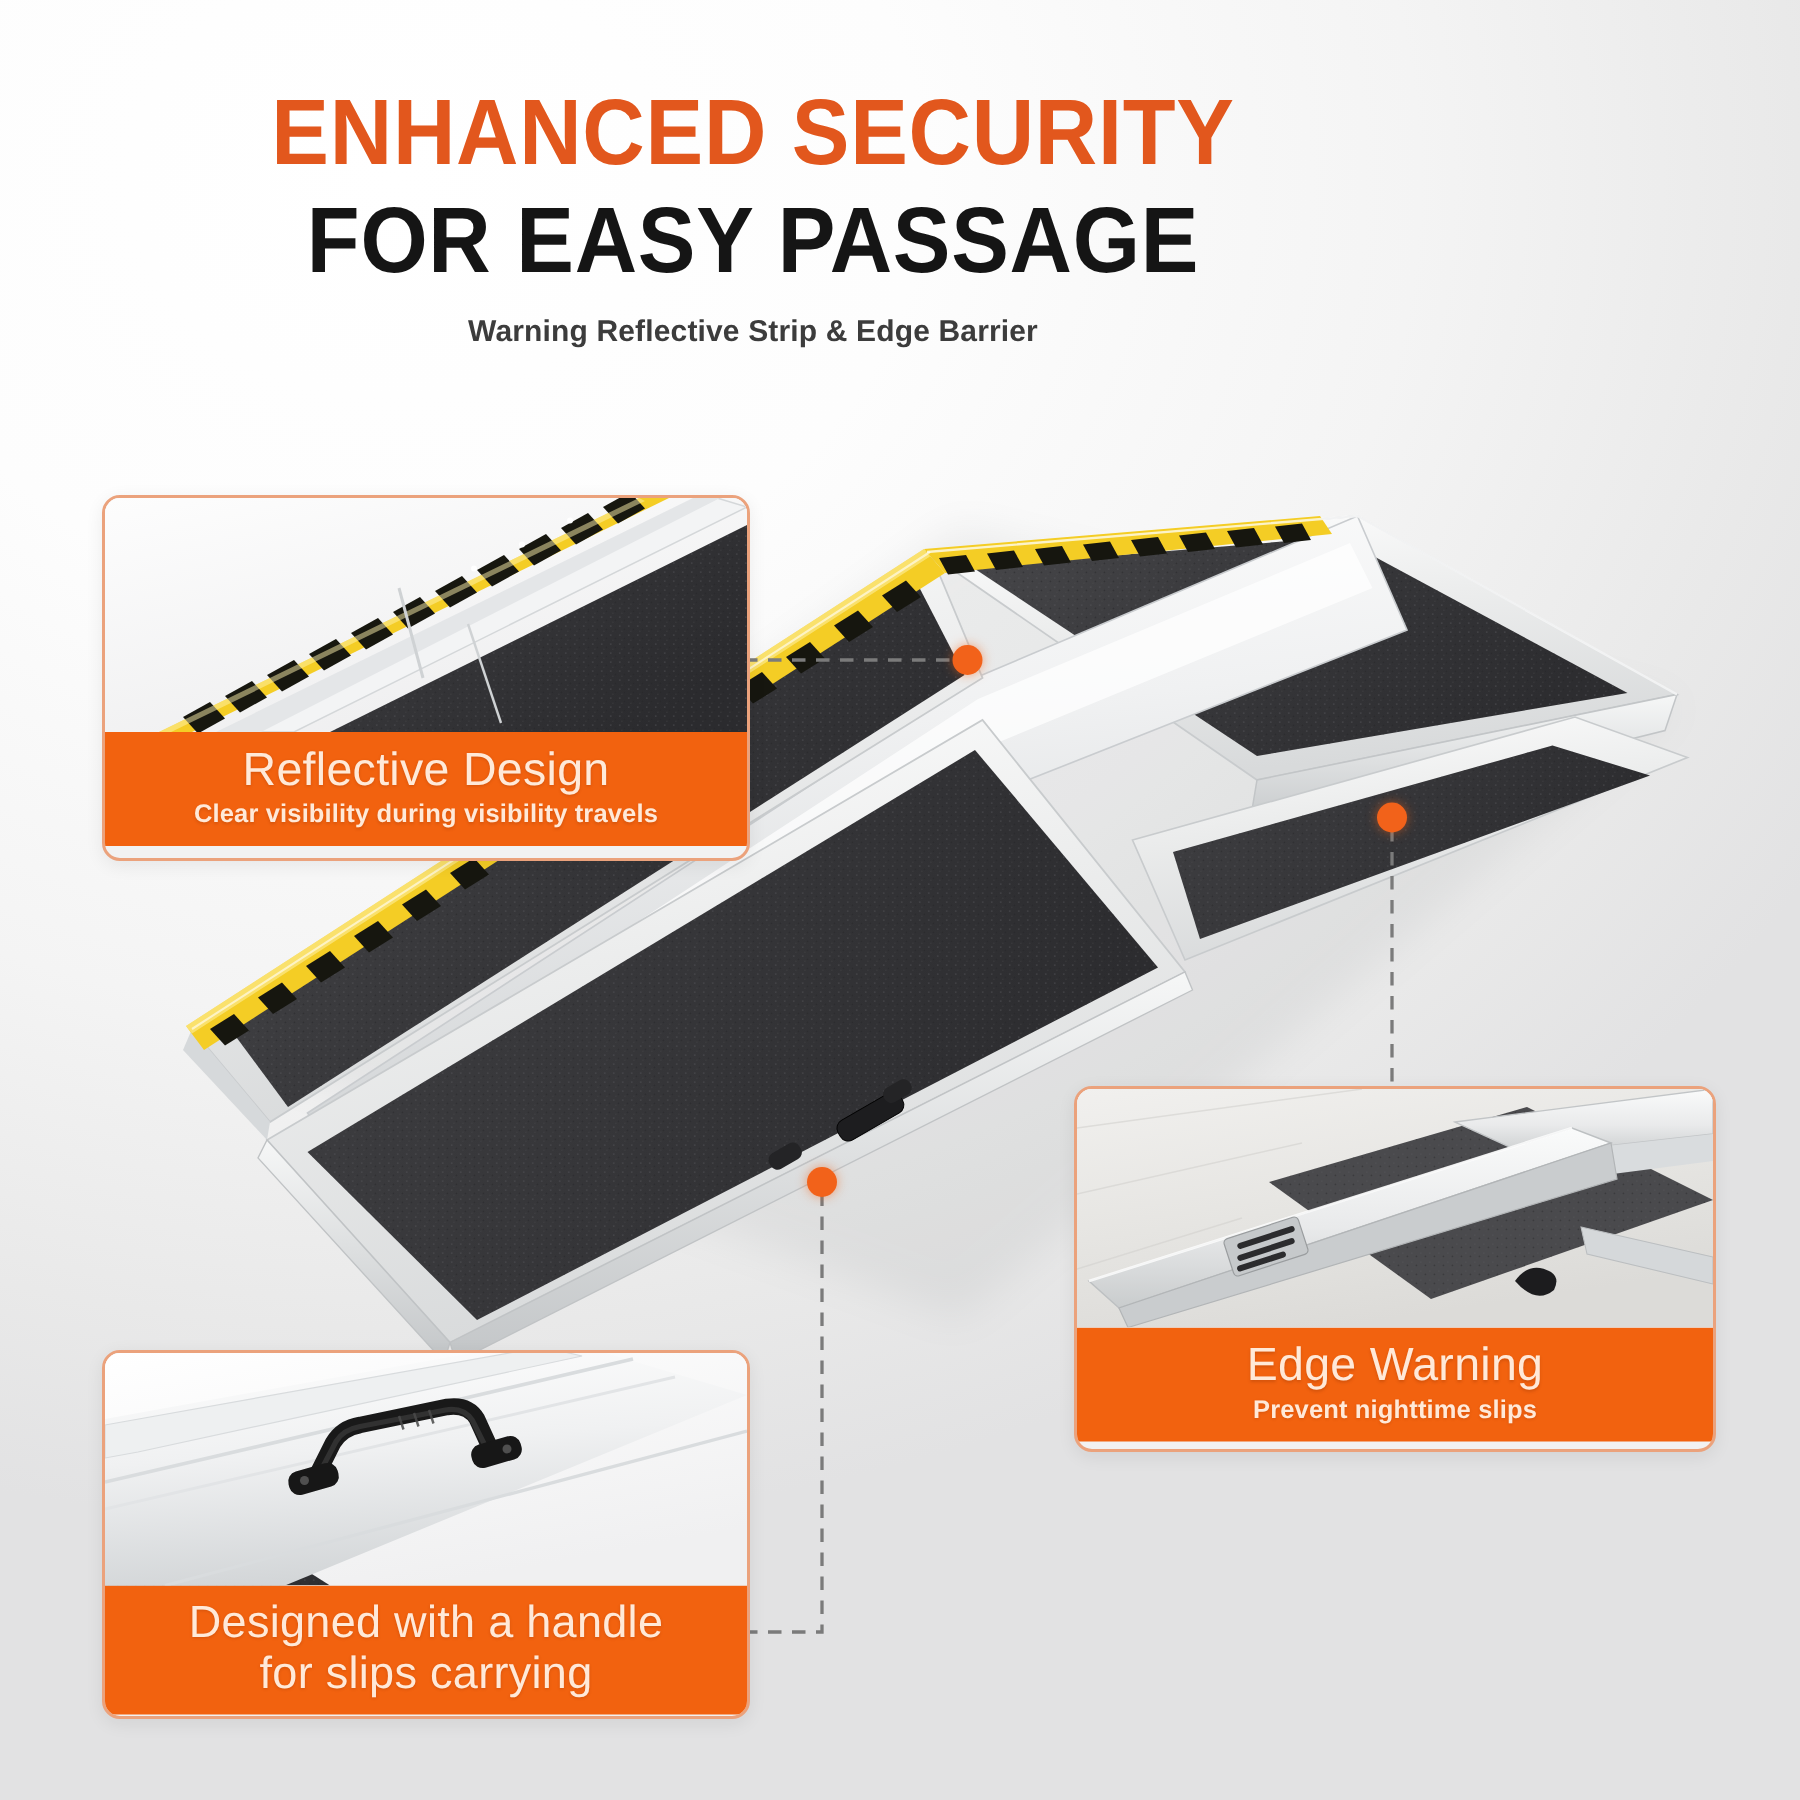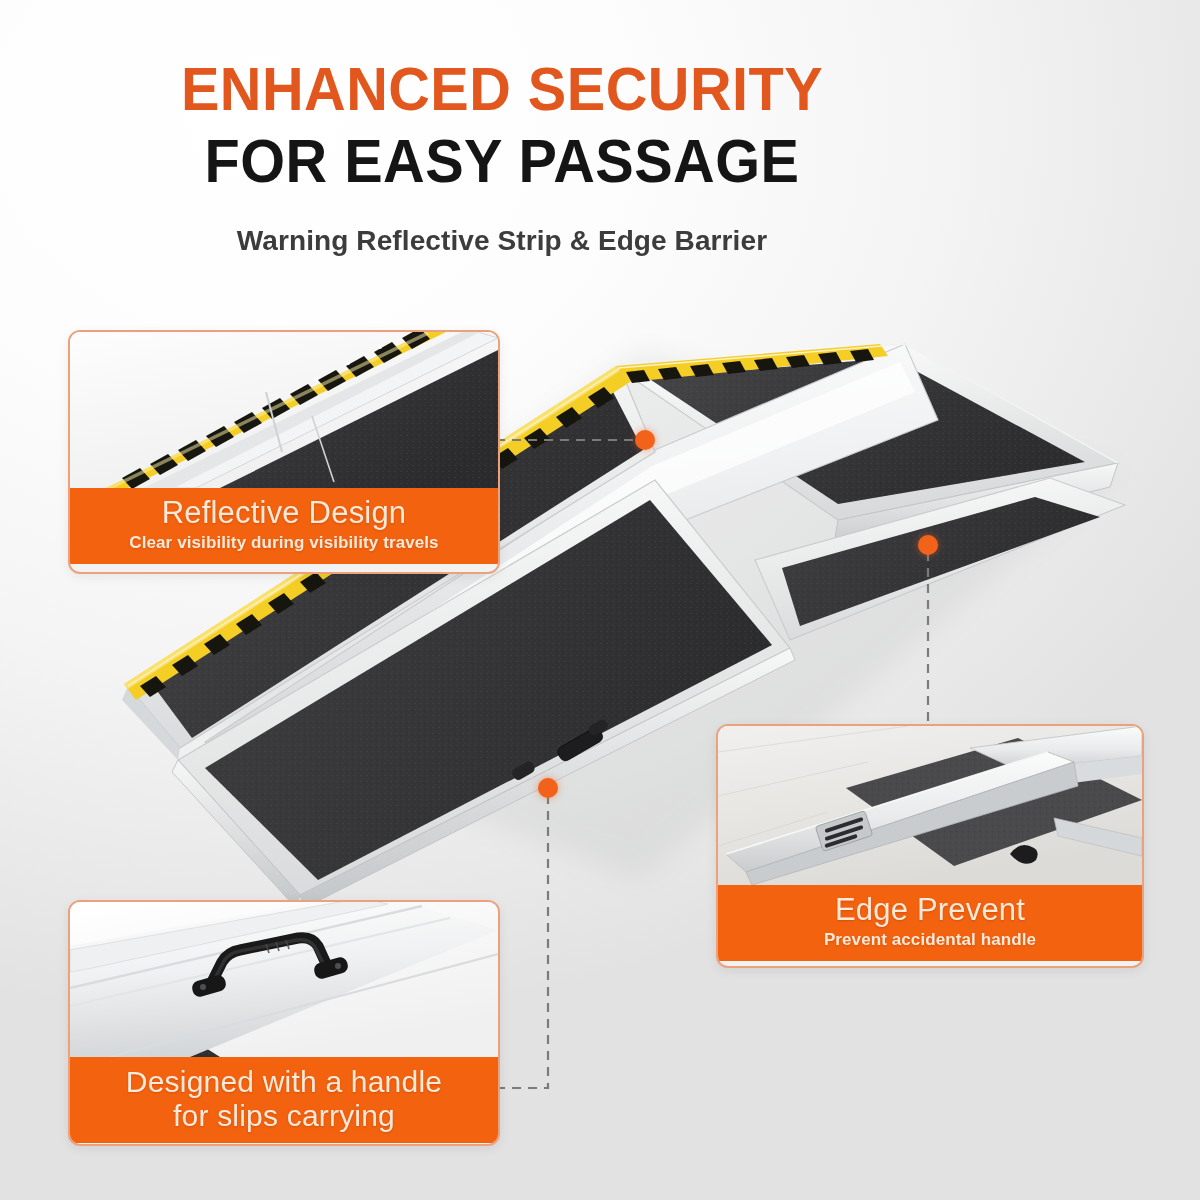--- a/index.html
+++ b/index.html
@@ -45,24 +45,24 @@
     font-size: 62px;
     font-weight: 700;
     letter-spacing: 0.5px;
     color: #151515;
     line-height: 1.12;
     margin-top: 6px;
     transform: scaleX(0.93);
     white-space: nowrap;
   }
   .subtitle {
-    font-size: 28px;
+    font-size: 20px;
     font-weight: 600;
     color: #3c3c3c;
-    margin-top: 30px;
+    margin-top: 15px;
     letter-spacing: 0.1px;
     white-space: nowrap;
   }
 
   
   .scene {
     position: absolute;
     inset: 0;
     z-index: 5;
   }
@@ -379,22 +379,22 @@
           <rect x="106" y="105" width="40" height="4" rx="2" transform="rotate(-18 126 107)" fill="#2c2c2e"></rect>
           <rect x="106" y="113" width="34" height="4" rx="2" transform="rotate(-18 123 115)" fill="#2c2c2e"></rect>
         </g>
 
         <path d="M 292 128 q 10 -14 24 -6 q 6 4 2 12 q -12 10 -26 -6 z" fill="#1c1c1e"></path>
 
         <polygon points="336,92 424,112 424,130 340,110" fill="#d5d8da" stroke="#bbbec0" stroke-width="0.7"></polygon>
       </svg>
     </div>
     <div class="card-caption">
-      <div class="caption-title">Edge Prevent</div>
-      <div class="caption-sub">Prevent accidental handle</div>
+      <div class="caption-title">Edge Warning</div>
+      <div class="caption-sub">Prevent nighttime slips</div>
     </div>
   </div>
 
   <div class="card" id="card-handle">
     <div class="card-photo">
       <svg viewBox="0 0 428 155" preserveAspectRatio="none">
         <defs>
           <linearGradient id="c3bg" x1="0" y1="0" x2="0.5" y2="1">
             <stop offset="0%" stop-color="#ffffff"></stop>
             <stop offset="100%" stop-color="#f0f0f1"></stop>

